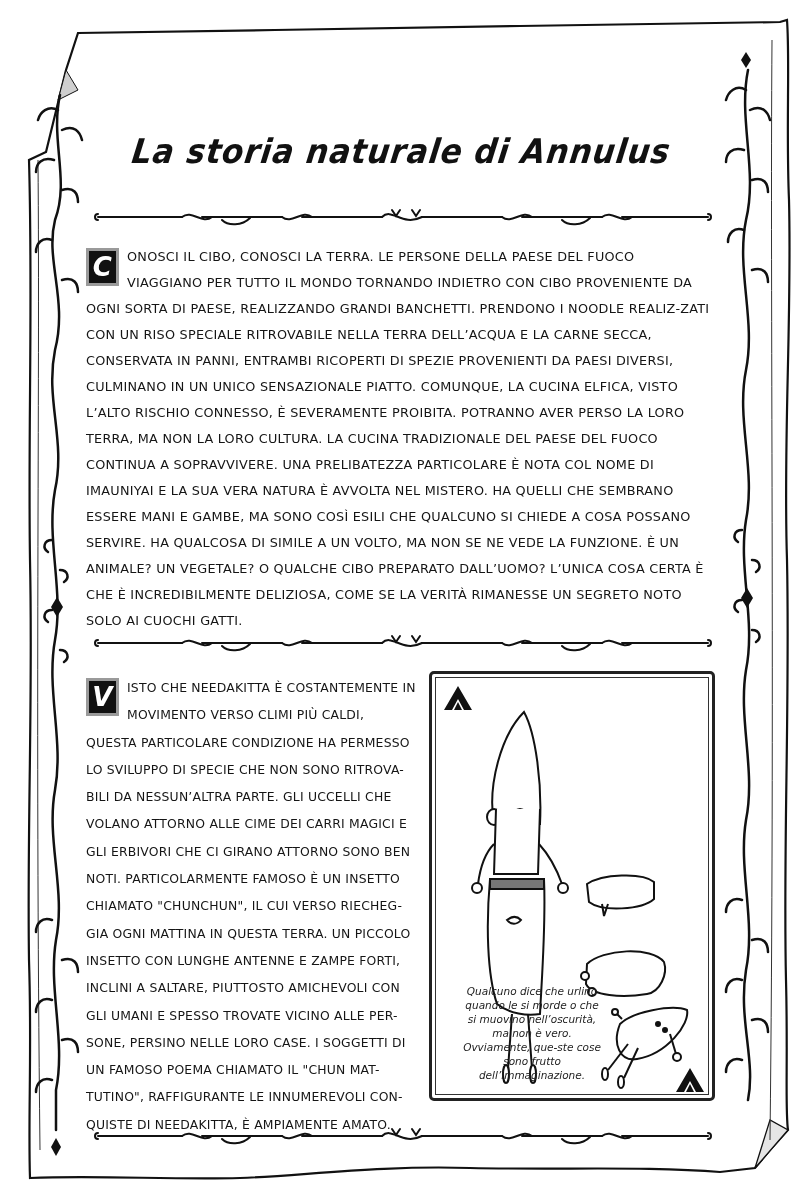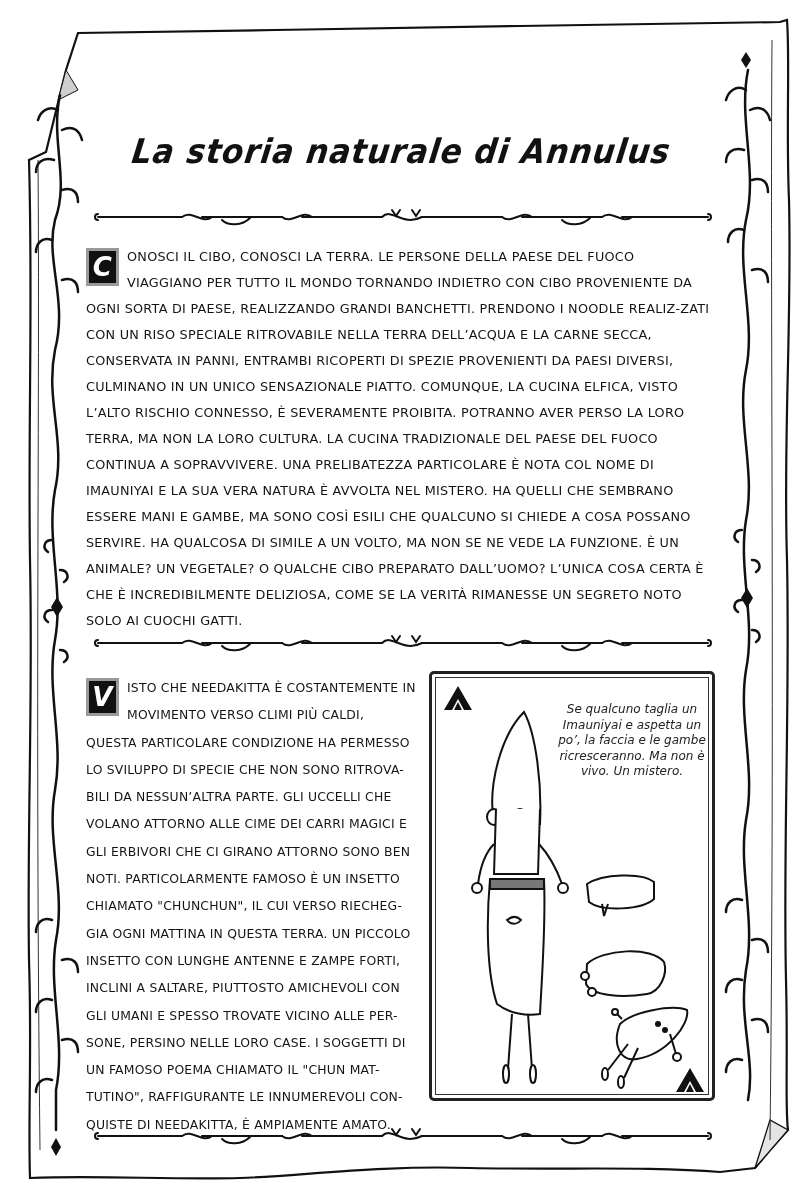--- a/index.html
+++ b/index.html
@@ -133,21 +133,20 @@
 
   <svg class="logo" style="left:12px;top:12px" viewBox="0 0 28 24">
     <path d="M14 0 L28 24 L20 24 L14 13 L8 24 L0 24 Z" fill="#111"></path>
     <path d="M14 16 L18 24 L10 24 Z" fill="#111"></path>
   </svg>
   <svg class="logo" style="left:244px;top:394px" viewBox="0 0 28 24">
     <path d="M14 0 L28 24 L20 24 L14 13 L8 24 L0 24 Z" fill="#111"></path>
     <path d="M14 16 L18 24 L10 24 Z" fill="#111"></path>
   </svg>
 
-  <div class="caption caption-top">Se qualcuno taglia un Imauniyai e aspetta un po’, la faccia e le gambe ricresceranno. Ma non è vivo. Un mistero.</div>
 
   <svg class="illus" width="280" height="424" viewBox="0 0 280 424">
     <g fill="#fff" stroke="#111" stroke-width="2">
 
       <path d="M62 150 C55 110 70 60 92 38 C104 60 110 110 108 150 Z"></path>
       <ellipse cx="62" cy="143" rx="7" ry="8"></ellipse>
       <ellipse cx="88" cy="143" rx="7" ry="8"></ellipse>
       <path d="M64 135 L62 200 L106 200 L108 135"></path>
 
       <path d="M62 170 C52 180 48 195 46 210" fill="none"></path>
@@ -178,13 +177,14 @@
       <ellipse cx="173" cy="400" rx="3" ry="6"></ellipse>
       <path d="M206 374 l-14 30" fill="none"></path>
       <ellipse cx="189" cy="408" rx="3" ry="6"></ellipse>
       <path d="M238 360 l6 20" fill="none"></path>
       <circle cx="245" cy="383" r="4"></circle>
       <circle cx="226" cy="350" r="2" fill="#111"></circle>
       <circle cx="233" cy="356" r="2" fill="#111"></circle>
     </g>
   </svg>
 
+  <div class="caption caption-bottom">Qualcuno dice che urlino quando le si morde o che si muovino nell’oscurità, ma non è vero. Ovviamente, que-ste cose sono frutto dell’immaginazione.</div>
 </div>
 
 </body></html>

